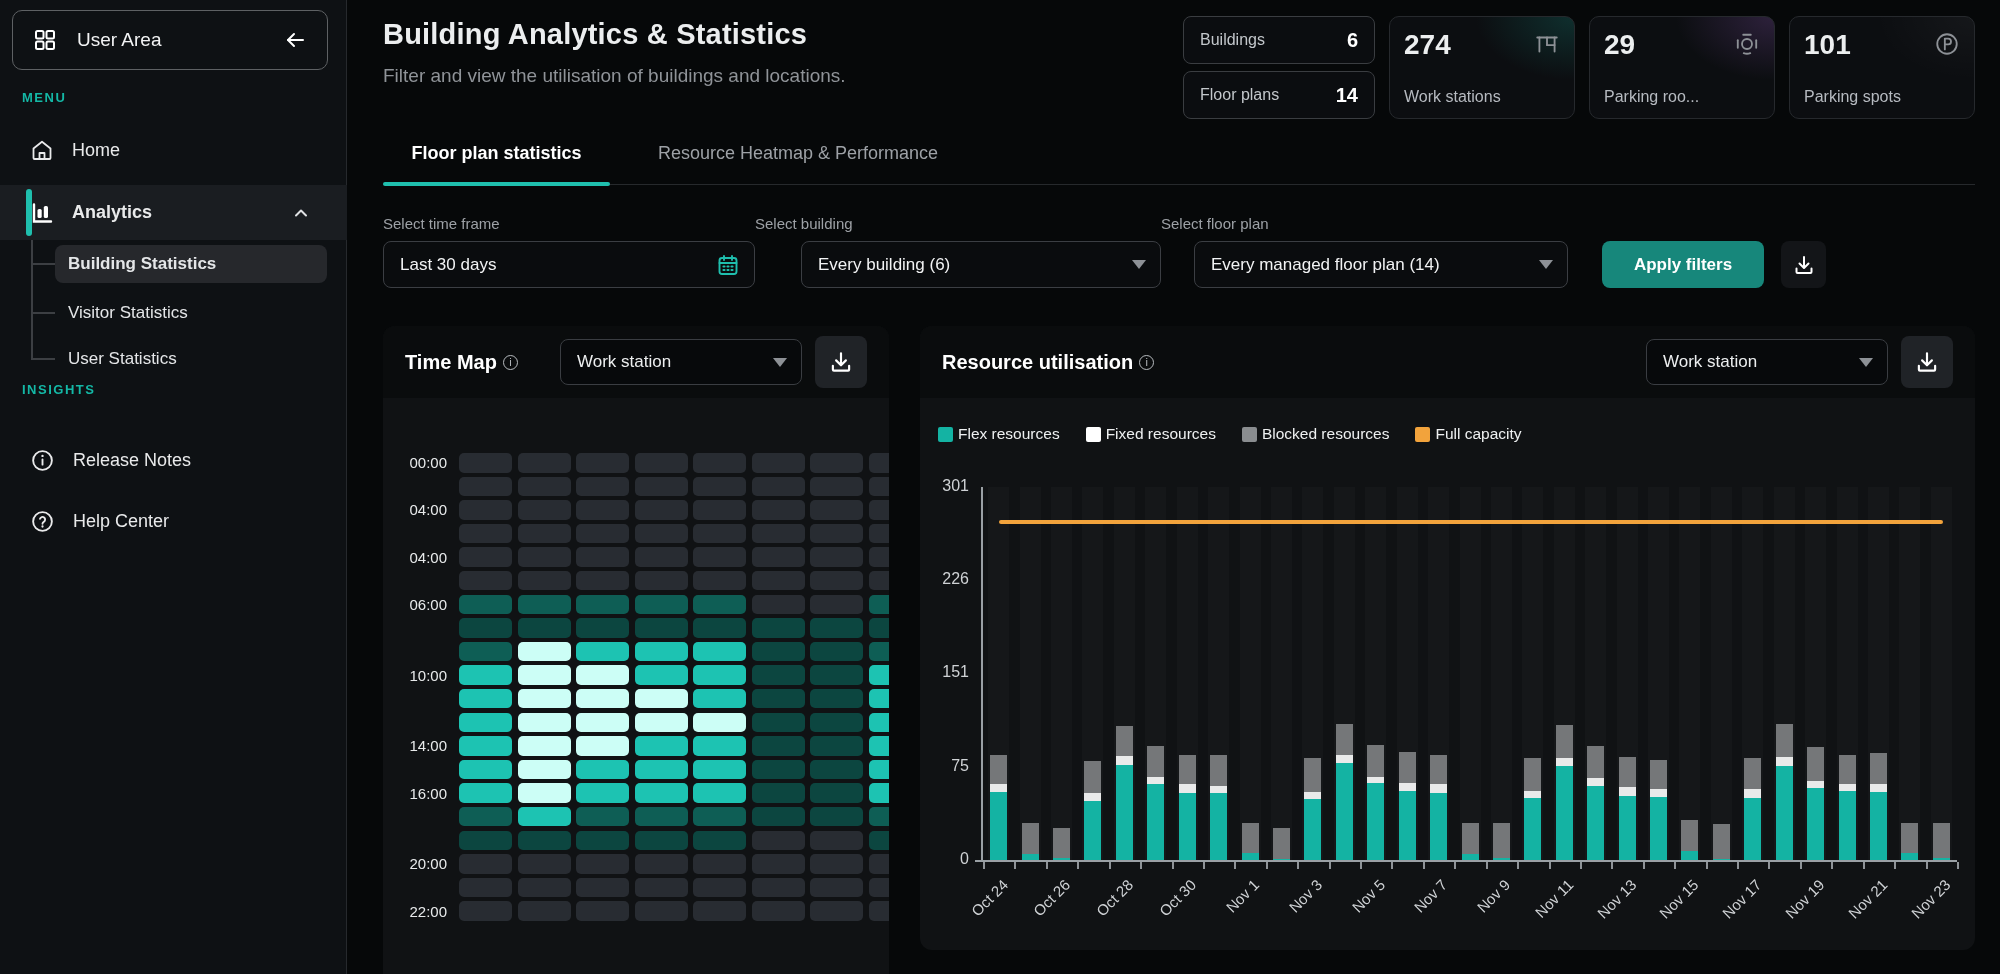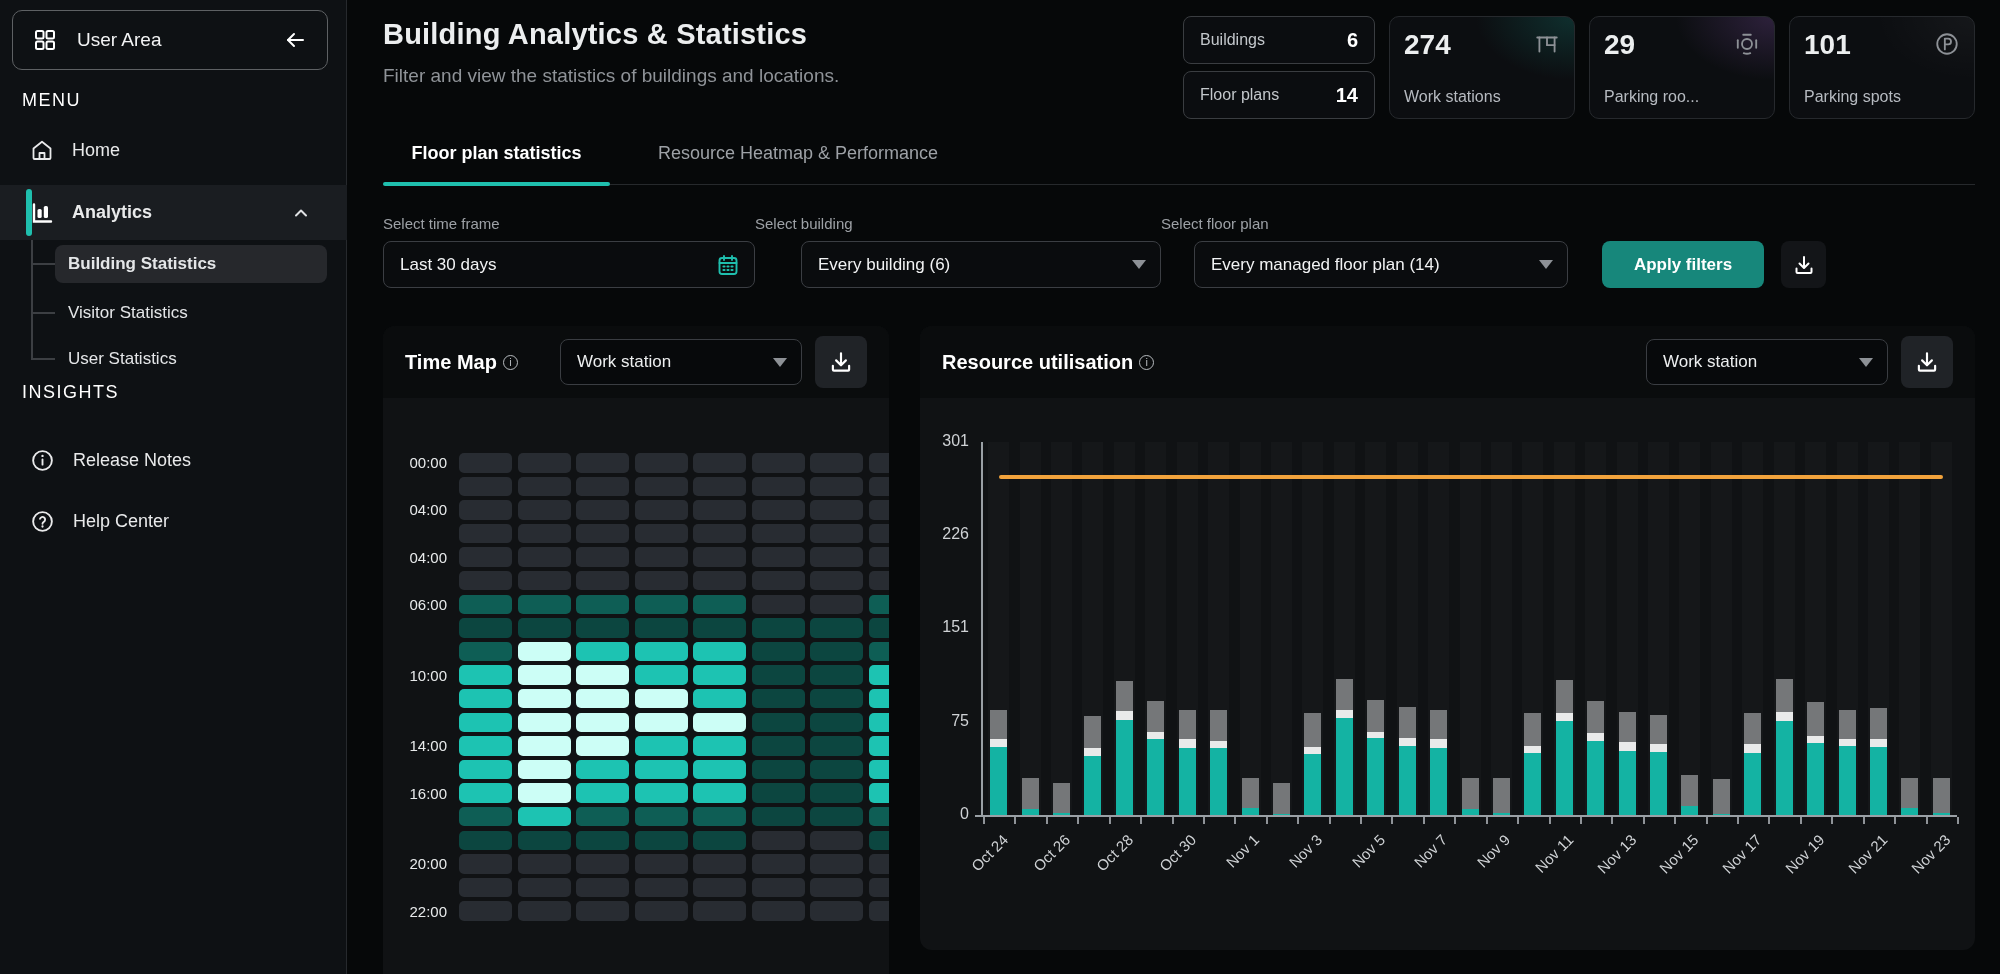--- a/index.html
+++ b/index.html
@@ -11,22 +11,22 @@
     position:relative;
   }
   
   .sidebar{ position:absolute; left:0; top:0; width:347px; height:974px;
     background:#0e1114; border-right:1px solid #26292d; }
   .workspace-box{ position:absolute; left:12px; top:10px; width:316px; height:60px;
     border:1.5px solid #5e6164; border-radius:10px; display:flex; align-items:center;
     padding:0 20px; gap:20px; }
   .workspace-box .ws-label{ font-size:19px; color:#f2f3f4; flex:1; }
   .icon{ display:inline-flex; align-items:center; justify-content:center; }
-  .section-label{ position:absolute; left:22px; font-size:18px; font-weight:normal;
-    letter-spacing:1.5px; color:#ffffff; }
+  .section-label{ position:absolute; left:22px; font-size:13px; font-weight:bold;
+    letter-spacing:1.5px; color:#14b8a6; }
   .nav-row{ position:absolute; left:0; width:347px; display:flex; align-items:center; gap:18px;
     padding-left:30px; color:#e9eaeb; font-size:18px; cursor:default; }
   .nav-row.active-parent{ background:#1a1d21; }
   .active-bar{ position:absolute; left:26px; top:4px; bottom:4px; width:6px; border-radius:3px;
     background:#1fbfae; }
   .chevron{ position:absolute; right:36px; }
   .tree-vline{ position:absolute; left:31px; top:240px; width:2px; height:119px; background:#3c3f43; }
   .tree-hline{ position:absolute; left:31px; width:24px; height:2px; background:#3c3f43; }
   .subitem{ position:absolute; left:55px; width:272px; font-size:17px; color:#e4e6e8;
     display:flex; align-items:center; padding-left:13px; }
@@ -199,21 +199,21 @@
       </span>
     <span>Help Center</span>
   </div>
 </div>
 
 <div class="main">
 
   <div class="header-row">
     <div class="title-block">
       <div class="page-title">Building Analytics &amp; Statistics</div>
-      <div class="page-subtitle">Filter and view the statistics of buildings and locations.</div>
+      <div class="page-subtitle">Filter and view the utilisation of buildings and locations.</div>
     </div>
     <div class="stats-row">
       <div class="pill-col">
         <div class="pill">
           <span class="p-label">Buildings</span>
           <span class="p-value">6</span>
         </div>
         <div class="pill">
           <span class="p-label">Floor plans</span>
           <span class="p-value">14</span>
@@ -560,20 +560,38 @@
           <span class="f-value">Work station</span>
           <span class="caret"></span>
         </div>
         <button class="panel-dl">
           <svg width="26" height="26" viewBox="0 0 24 24" fill="none" stroke="#fff" stroke-width="2" stroke-linecap="round" stroke-linejoin="round">
             <path d="M12 4v10M7.5 10.5 12 15l4.5-4.5"></path>
               <path d="M4.5 15.5V19a1 1 0 0 0 1 1h13a1 1 0 0 0 1-1v-3.5"></path>
           </svg>
           </button>
       </div>
+      <div class="legend-row" id="ru-legend">
+          <span class="legend-item">
+            <span class="legend-swatch" style="background: rgb(20, 179, 163);"></span>
+            <span>Flex resources</span>
+          </span>
+          <span class="legend-item">
+            <span class="legend-swatch" style="background: rgb(255, 255, 255);"></span>
+            <span>Fixed resources</span>
+          </span>
+          <span class="legend-item">
+            <span class="legend-swatch" style="background: rgb(138, 141, 144);"></span>
+            <span>Blocked resources</span>
+          </span>
+          <span class="legend-item">
+            <span class="legend-swatch" style="background: rgb(242, 163, 60);"></span>
+            <span>Full capacity</span>
+          </span>
+        </div>
       <div class="chart-wrap" id="ru-chart">
           <div class="bar-stripe" style="left: 5.20968px; width: 21px;"></div>
           <div class="bar-stripe" style="left: 36.629px; width: 21px;"></div>
           <div class="bar-stripe" style="left: 68.0484px; width: 21px;"></div>
           <div class="bar-stripe" style="left: 99.4677px; width: 21px;"></div>
           <div class="bar-stripe" style="left: 130.887px; width: 21px;"></div>
           <div class="bar-stripe" style="left: 162.306px; width: 21px;"></div>
           <div class="bar-stripe" style="left: 193.726px; width: 21px;"></div>
           <div class="bar-stripe" style="left: 225.145px; width: 21px;"></div>
           <div class="bar-stripe" style="left: 256.565px; width: 21px;"></div>

